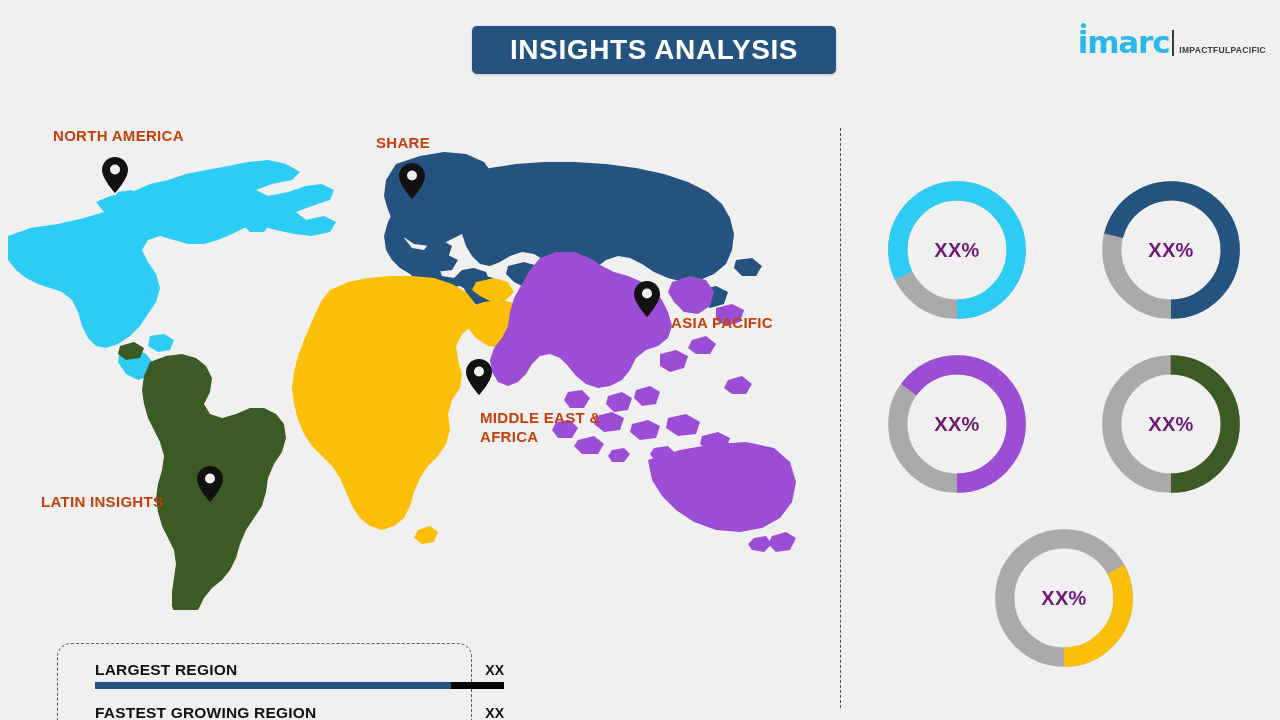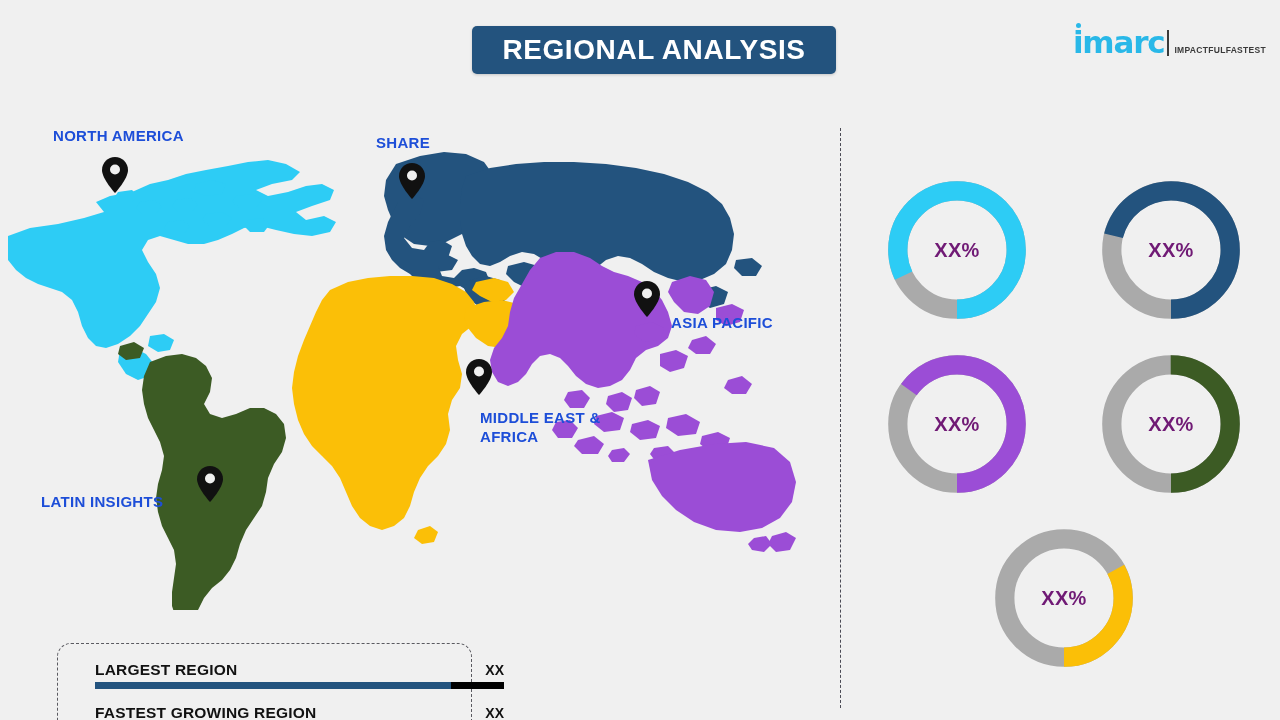--- a/index.html
+++ b/index.html
@@ -44,21 +44,21 @@
     position:absolute;left:840px;top:128px;width:0;height:580px;
     border-left:1.5px dashed #4a4a55;
   }
 
   
   #map-wrap{position:absolute;left:0px;top:140px;width:820px;height:470px;}
   #map-wrap svg{width:100%;height:100%;display:block;}
 
   
   .map-label{
-    position:absolute;font-size:15px;font-weight:bold;color:#1d4ed8;
+    position:absolute;font-size:15px;font-weight:bold;color:#c2410c;
     letter-spacing:.3px;line-height:19px;white-space:pre-line;
   }
   #label-north-america{left:53px;top:126px;}
   #label-europe{left:376px;top:133px;}
   #label-asia-pacific{left:671px;top:313px;}
   #label-middle-east-africa{left:480px;top:408px;}
   #label-latin-america{left:41px;top:492px;}
 
   
   .pin{position:absolute;width:28px;height:38px;}
@@ -108,32 +108,32 @@
   #donut-2{left:23px;top:174px;}
   #donut-3{left:237px;top:174px;}
   #donut-4{left:130px;top:348px;}
 </style>
 </head>
 <body>
 
 <div class="stage">
 
   <div id="title-banner">
-    <span>REGIONAL ANALYSIS</span>
+    <span>INSIGHTS ANALYSIS</span>
   </div>
 
   <div id="logo">
     <div class="mark">
       <span class="dot"></span>
       <span>imarc</span>
     </div>
     <div class="bar"></div>
     <div class="tag">
       <span>IMPACTFUL</span>
-      <span>FASTEST</span>
+      <span>PACIFIC</span>
     </div>
   </div>
 
   <div id="divider"></div>
 
   <div id="map-wrap">
     <svg viewBox="0 0 820 470" xmlns="http://www.w3.org/2000/svg">
       <g>
         <path fill="#2dccf5" d="M8 96 L30 88 L58 84 L84 78 L104 72 L96 62 L110 56 L132 52 L150 44 L168 40 L186 34 L206 30 L228 26 L248 22 L268 20 L286 24 L300 32 L292 40 L272 44 L256 50 L268 56 L288 52 L306 46 L322 44 L334 50 L330 60 L312 66 L296 72 L306 80 L324 76 L336 82 L330 92 L312 96 L294 94 L276 90 L260 86 L244 88 L232 94 L218 100 L204 104 L188 104 L174 100 L160 96 L148 100 L142 110 L148 122 L156 134 L160 148 L156 162 L148 174 L140 186 L130 196 L118 204 L106 208 L96 206 L88 198 L82 186 L78 172 L72 160 L62 152 L50 148 L38 144 L26 138 L16 130 L8 120 Z"></path>
         <path fill="#2dccf5" d="M120 210 L134 208 L146 214 L154 224 L150 236 L138 240 L126 234 L118 222 Z"></path>

